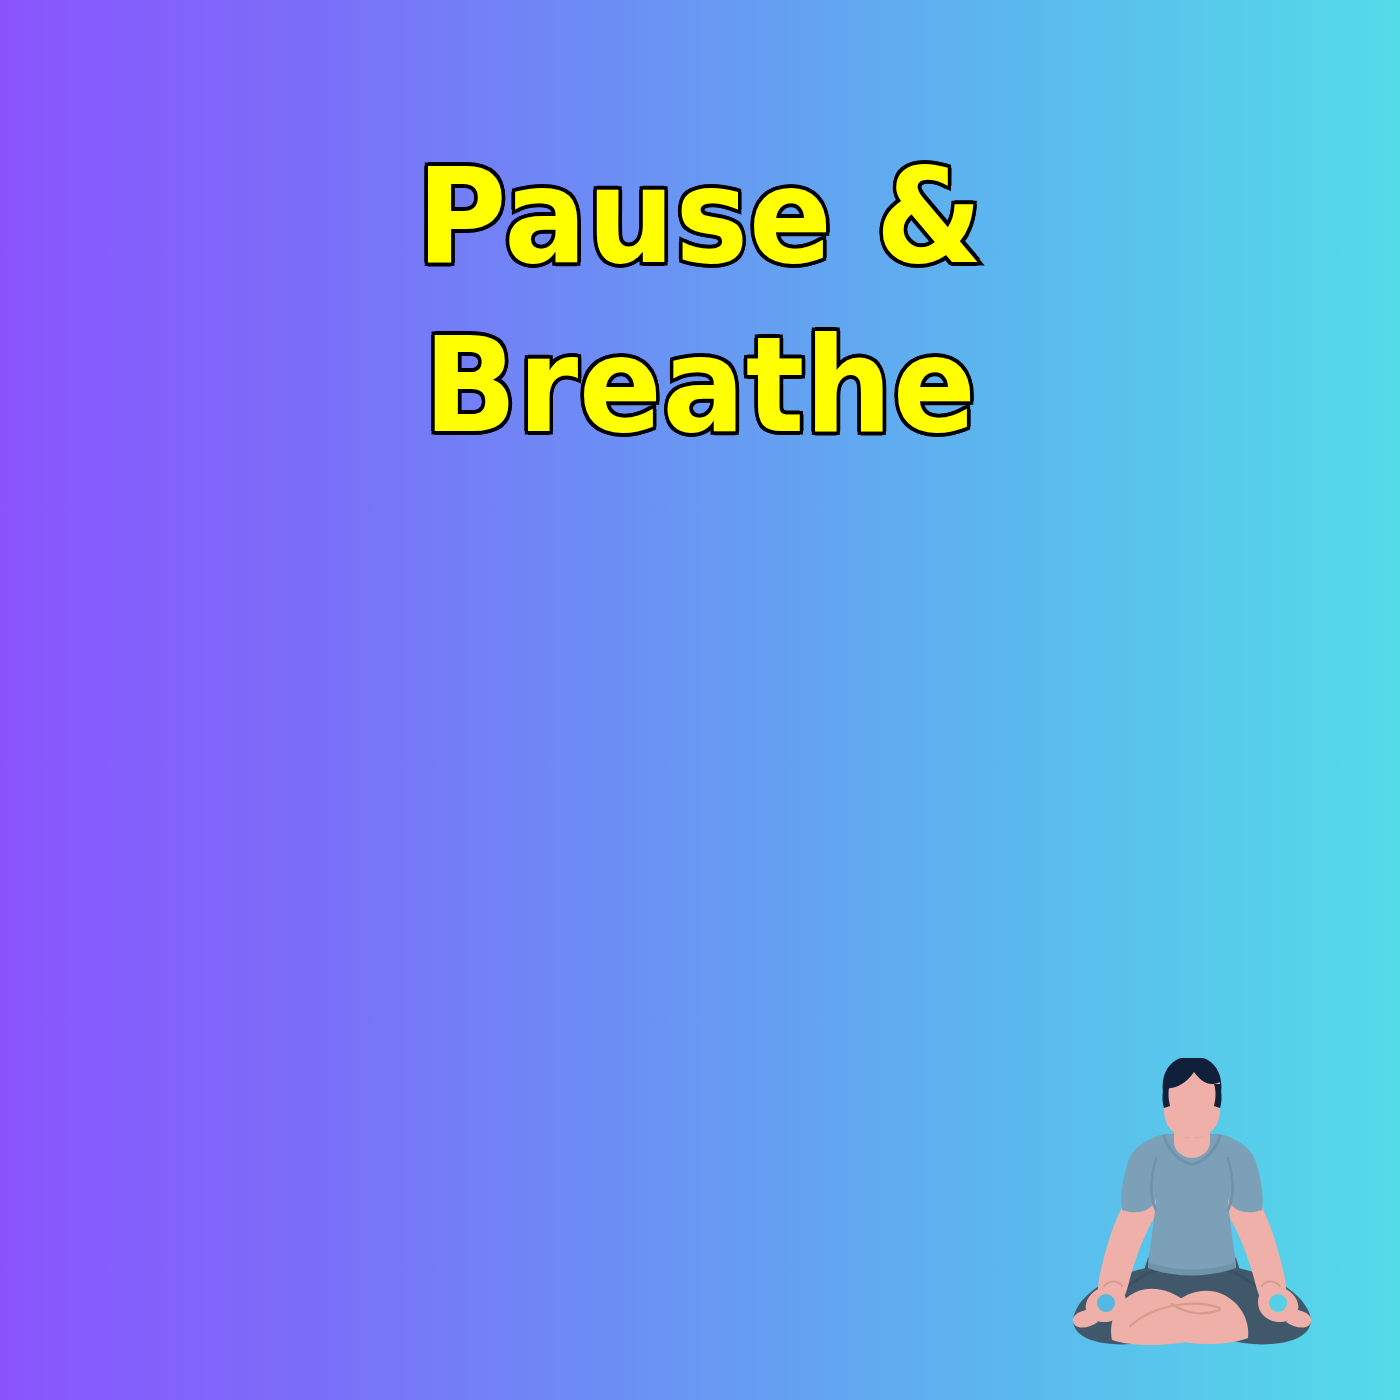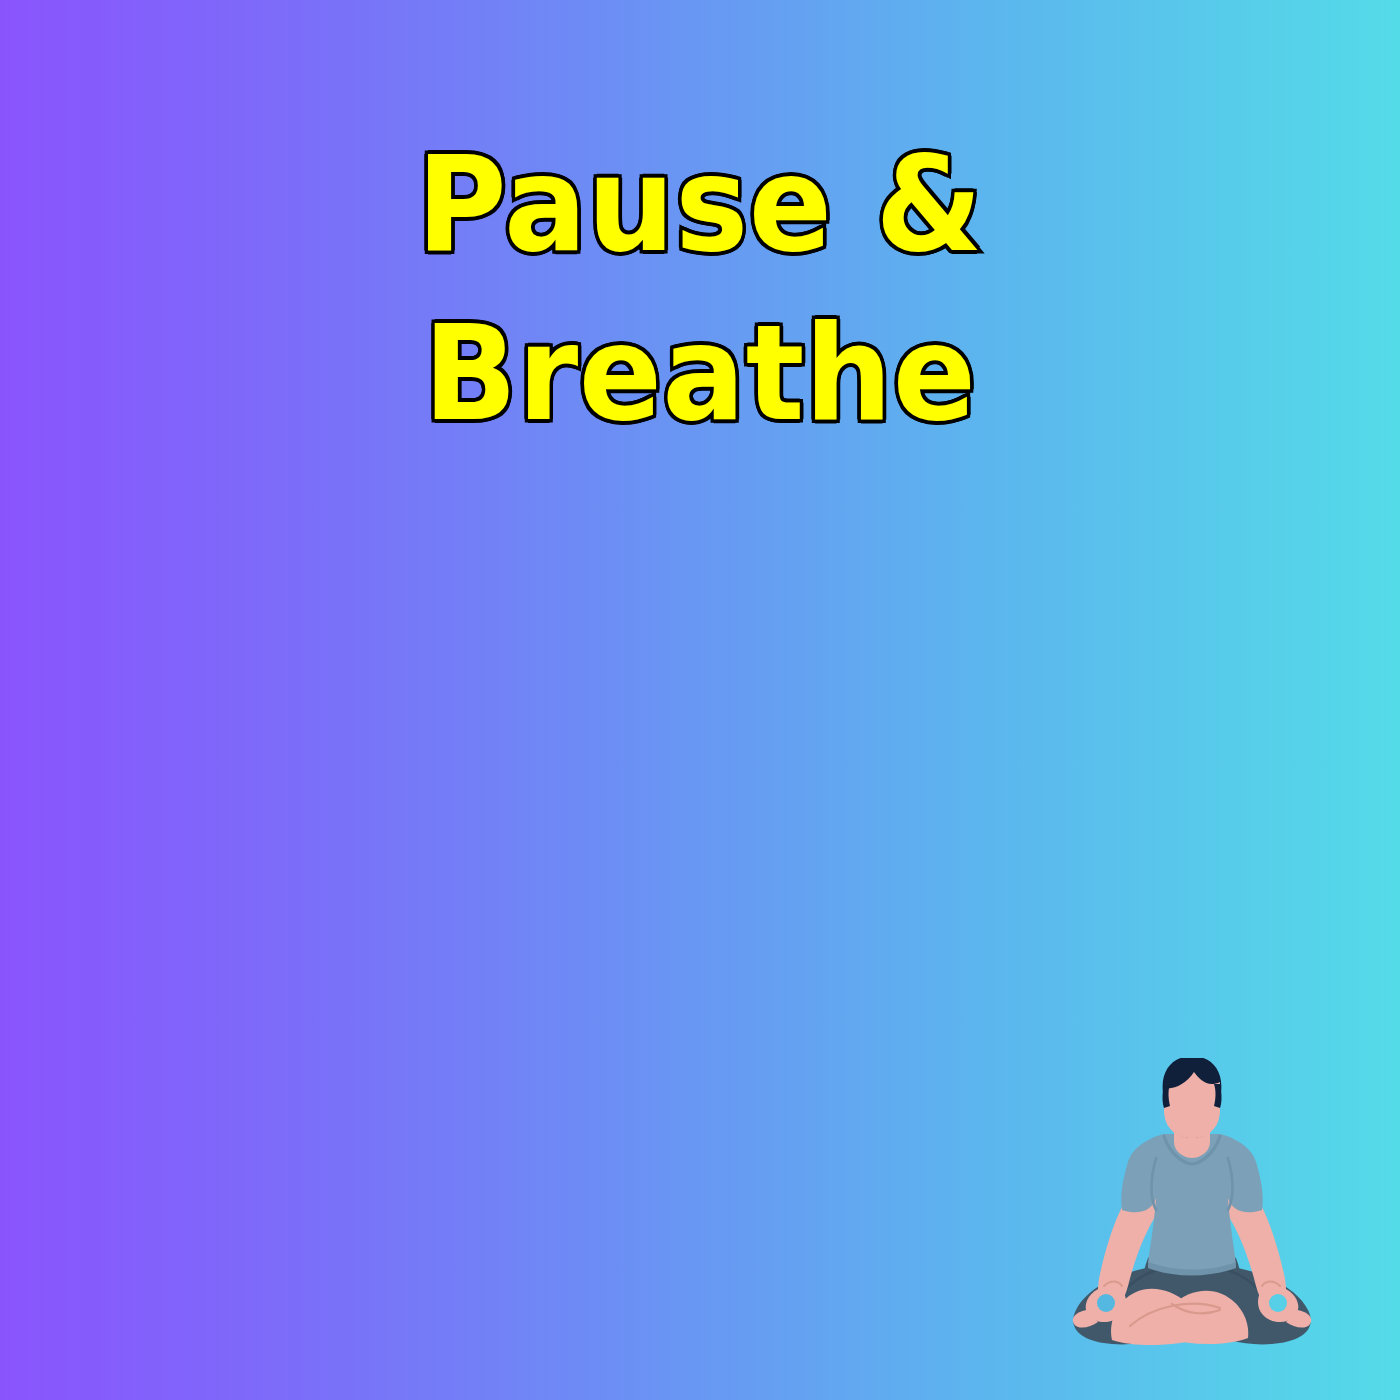--- a/index.html
+++ b/index.html
@@ -18,21 +18,21 @@
   
   #bg-gradient {
     position: absolute;
     inset: 0;
     background: linear-gradient(to right, #8a54fd 0%, #7b6ef9 22%, #6b90f4 45%, #5cb5ee 70%, #54dbe8 100%);
   }
   
   #headline {
     position: absolute;
     left: 0;
-    top: 120px;
+    top: 132px;
     width: 1400px;
     text-align: center;
     pointer-events: none;
   }
   .head-line {
     display: block;
     font-family: "DejaVu Sans", sans-serif;
     font-weight: 700;
     font-size: 132px;
     line-height: 1.28;

